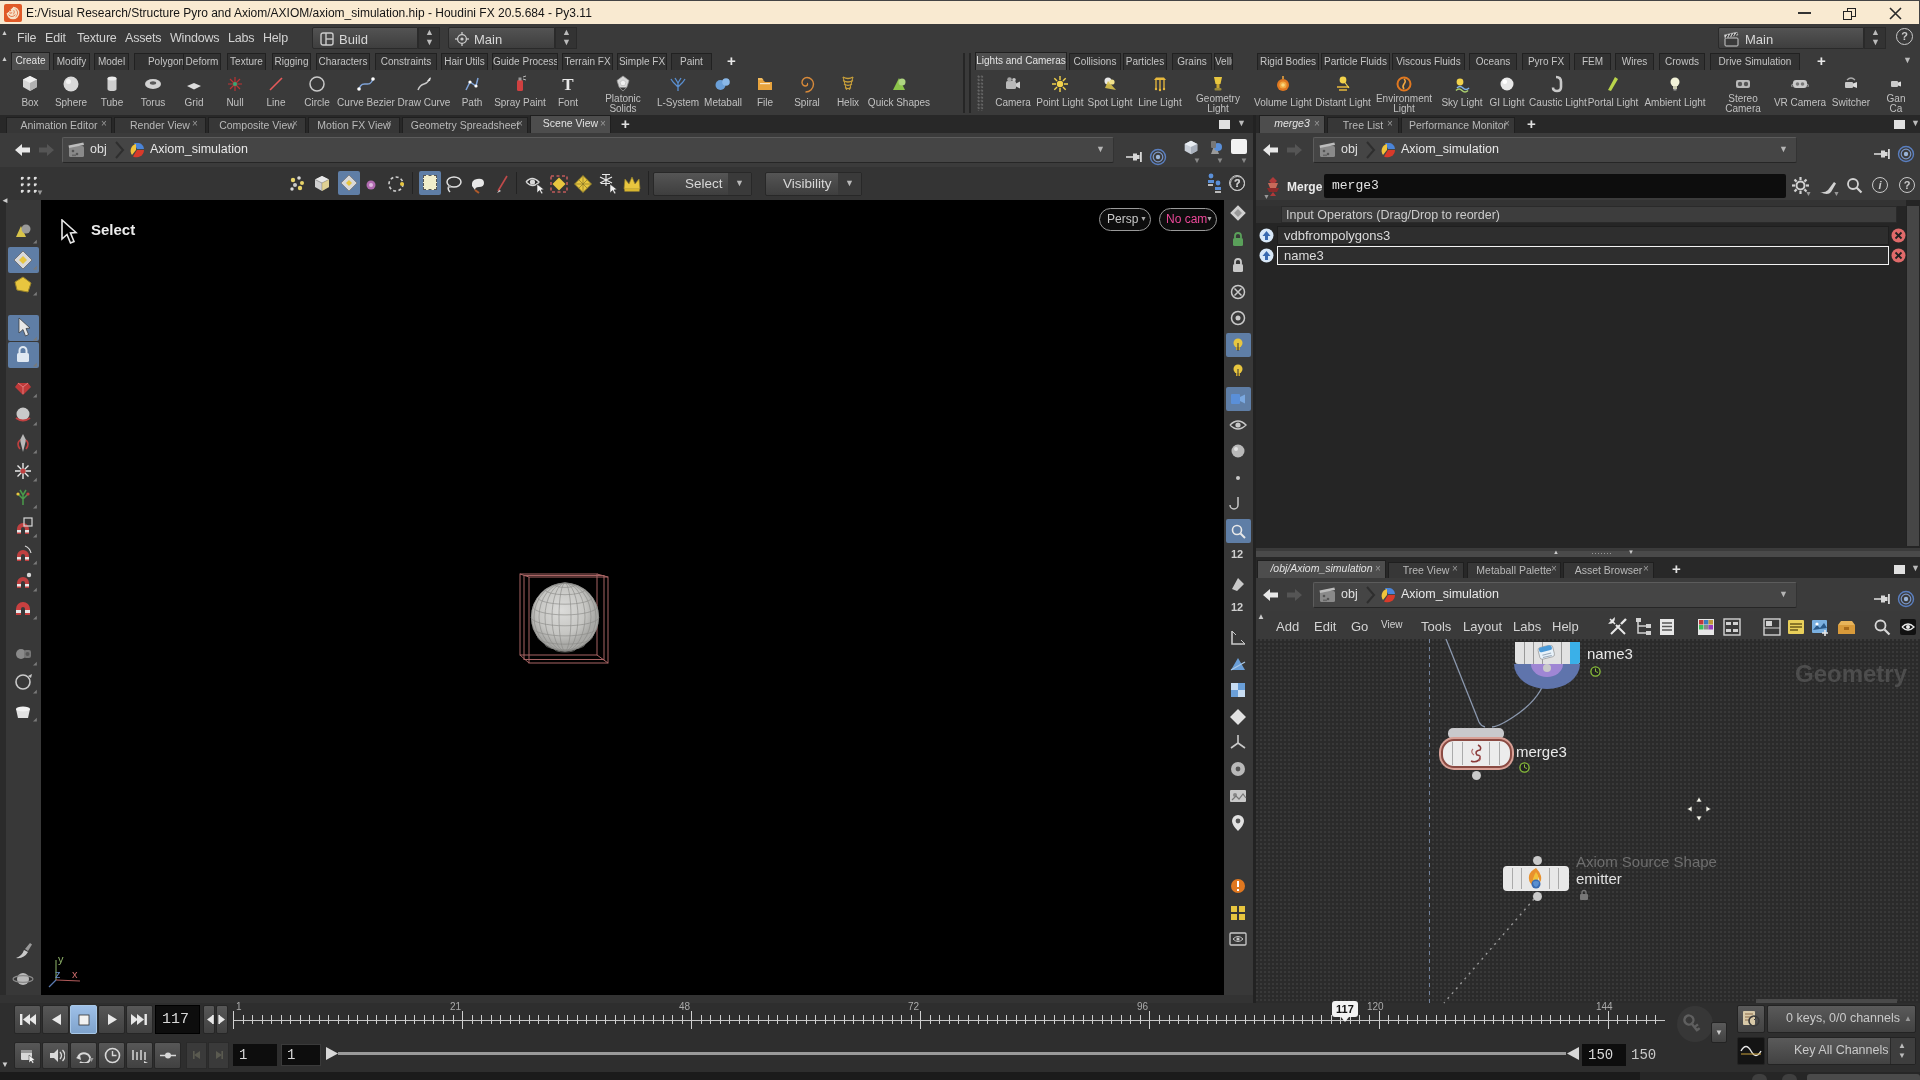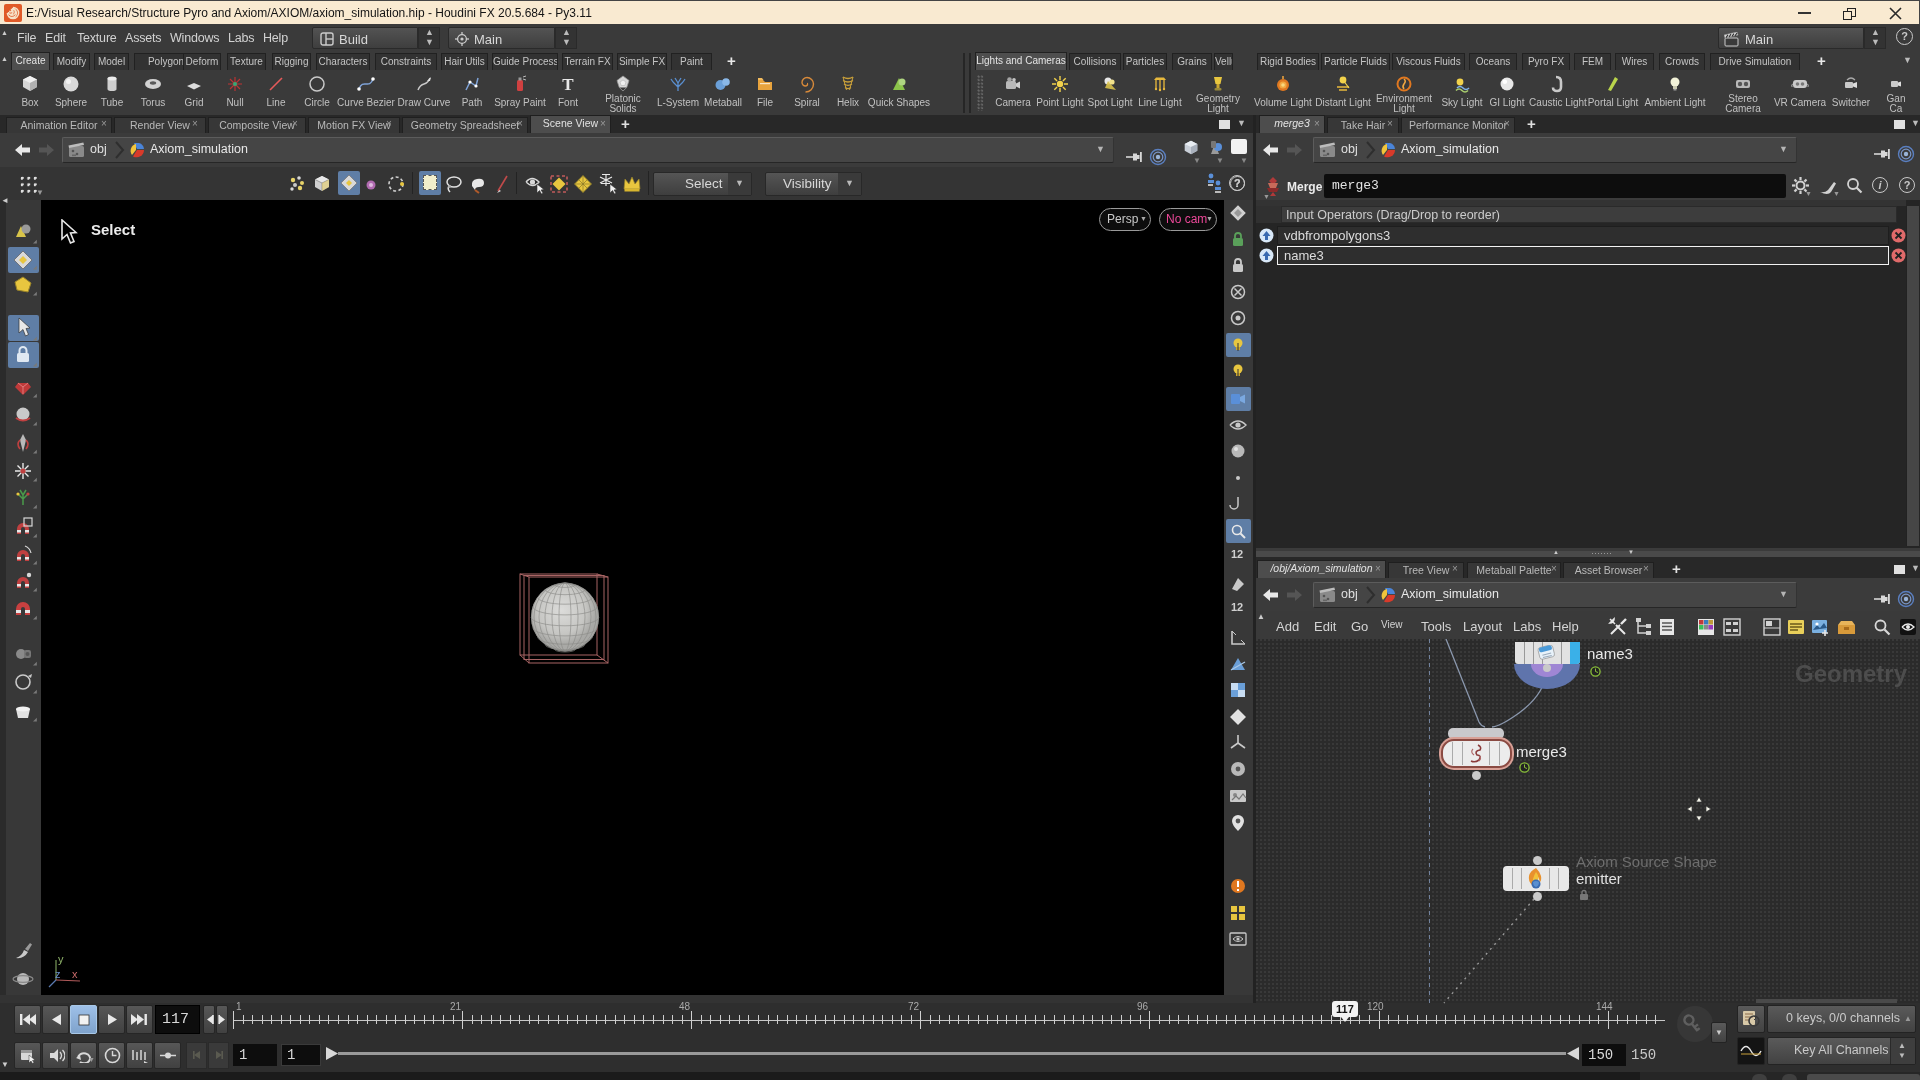--- a/index.html
+++ b/index.html
@@ -354,21 +354,21 @@
 <div class="abs" style="left:386px;top:119px;color:#999;font-size:10px;line-height:10px">×</div>
 <div class="tab" style="left:402px;top:117px;width:126px;height:16px;">Geometry Spreadsheet</div>
 <div class="abs" style="left:517px;top:119px;color:#999;font-size:10px;line-height:10px">×</div>
 <div class="tab atab" style="left:530px;top:115px;width:81px;height:18px;">Scene View</div>
 <div class="abs" style="left:600px;top:119px;color:#999;font-size:10px;line-height:10px">×</div>
 <div class="abs" style="left:621px;top:117px;color:#e0e0e0;font-size:15px;font-weight:bold;line-height:13px">+</div>
 <div class="abs" style="left:1219px;top:120px;width:11px;height:9px;background:#e0e0e0"></div>
 <span class="abs" style="left:1237px;top:118px;color:#bbb;font-size:9px">▼</span>
 <div class="tab atab" style="left:1259px;top:115px;width:66px;height:18px;font-style:italic;">merge3</div>
 <div class="abs" style="left:1314px;top:119px;color:#999;font-size:10px;line-height:10px">×</div>
-<div class="tab" style="left:1327px;top:117px;width:72px;height:16px;">Take Hair</div>
+<div class="tab" style="left:1327px;top:117px;width:72px;height:16px;">Tree List</div>
 <div class="abs" style="left:1387px;top:119px;color:#999;font-size:10px;line-height:10px">×</div>
 <div class="tab" style="left:1401px;top:117px;width:114px;height:16px;">Performance Monitor</div>
 <div class="abs" style="left:1504px;top:119px;color:#999;font-size:10px;line-height:10px">×</div>
 <div class="abs" style="left:1527px;top:117px;color:#e0e0e0;font-size:15px;font-weight:bold;line-height:13px">+</div>
 <div class="abs" style="left:1894px;top:120px;width:11px;height:9px;background:#e0e0e0"></div>
 <span class="abs" style="left:1911px;top:118px;color:#bbb;font-size:9px">▼</span>
 
 <div class="abs" style="left:1256px;top:551px;width:664px;height:6px;background:#4a4a4a"></div>
 <span class="abs" style="left:1553px;top:549px;color:#ccc;font-size:6px">▲</span>
 <span class="abs" style="left:1628px;top:549px;color:#ccc;font-size:6px">▼</span>

